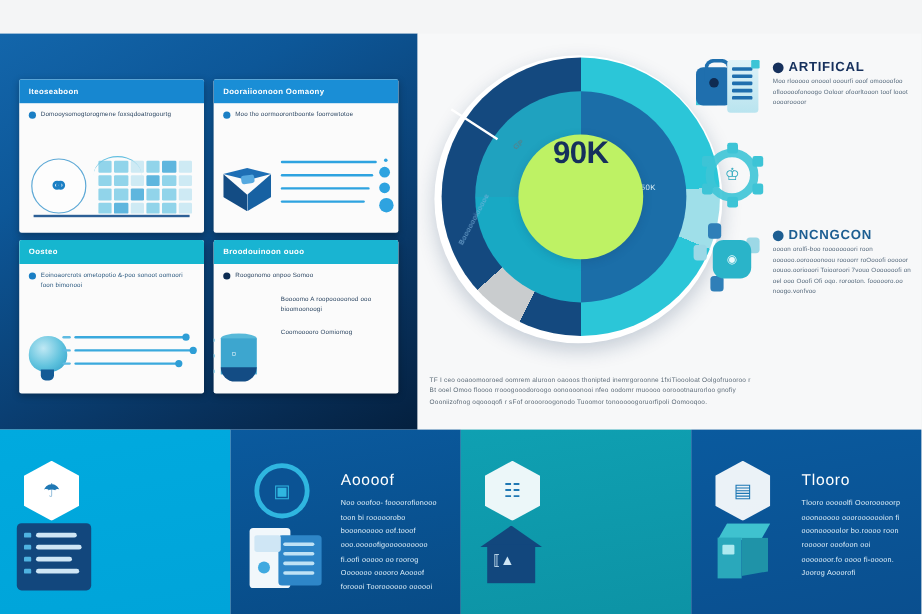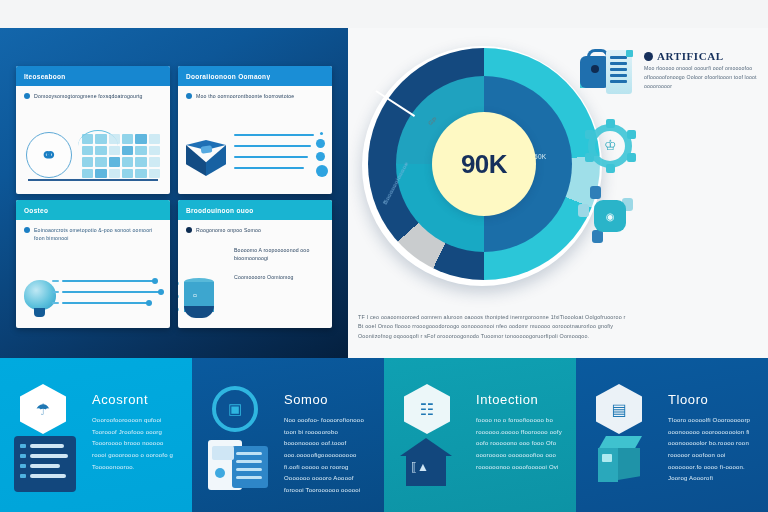--- a/index.html
+++ b/index.html
@@ -151,22 +151,22 @@
   .donut-inner {
     position:absolute; left:40px; top:38px; width:176px; height:176px; border-radius:50%;
     background:conic-gradient(from 0deg,
       #1b6ea8 0deg 128deg,
       #1b6ea8 128deg 180deg,
       #18a9c4 180deg 270deg,
       #1fa2bf 270deg 360deg);
   }
   .donut-hole {
     position:absolute; left:76px; top:74px; width:104px; height:104px; border-radius:50%;
-    background:#fef9c3; box-shadow:0 2px 8px rgba(20,50,90,.18);
-    display:flex; align-items:center; justify-content:center;
+    background:#bef264; box-shadow:0 2px 8px rgba(20,50,90,.18);
+    display:flex; justify-content:center;
   }
   .donut-value { font-size:26px; font-weight:bold; color:#16305c; letter-spacing:-.5px; filter:blur(.25px); }
   .leader {
     position:absolute; left:20px; top:52px; width:46px; height:2px; background:#ffffff;
     transform:rotate(33deg); transform-origin:left center;
   }
   .seg-label-a {
     position:absolute; left:72px; top:80px; font-size:6px; color:#6b7276;
     transform:rotate(-38deg); filter:blur(.4px); letter-spacing:.4px;
   }
@@ -184,21 +184,21 @@
     font-size:5.4px; line-height:1.75; color:#5d6b78; filter:blur(.42px); letter-spacing:.18px;
   }
 
   
   .side-list { position:absolute; left:230px; top:18px; right:6px; }
   .side-item { display:flex; gap:4px; margin-bottom:12px; }
   .side-icon { width:62px; height:58px; flex:none; position:relative; }
   .side-text { flex:1; padding-top:4px; }
   .side-title {
     font-size:11px; font-weight:bold; letter-spacing:.6px; filter:blur(.3px);
-    display:flex; align-items:center; gap:4px;font-family:Liberation Serif, serif;
+    display:flex; align-items:center; gap:4px;
   }
   .st-1 { color:#16305c; }
   .st-2 { color:#2ab4c9; }
   .st-3 { color:#1d5e92; }
   .side-desc { font-size:5.2px; line-height:1.7; color:#55697c; filter:blur(.42px); margin-top:2px; letter-spacing:.15px; }
   .tiny-mark { width:9px; height:9px; border-radius:50%; flex:none; }
   .tm1 { background:#16305c; }
   .tm2 { background:#2ab4c9; }
   .tm3 { background:#1d5e92; }
 
@@ -499,20 +499,27 @@
       <div class="side-item">
         <div class="side-icon">
           <div class="net-node" style="left:12px;top:0"></div>
           <div class="net-node light" style="left:44px;top:12px"></div>
           <div class="net-node" style="left:14px;top:44px"></div>
           <div class="net-node light" style="left:0;top:18px"></div>
           <div class="net-core">
               <span>◉</span>
             </div>
         </div>
+        <div class="side-text">
+          <div class="side-title st-3">
+            <span class="tiny-mark tm3"></span>
+            <span>DNCNGCON</span>
+          </div>
+          <div class="side-desc">oooon orolfi-boo roooooooori roon oooooo.ooroooonoou roooorr roOooofi ooooor oouoo.ooriooori Toiooroori 7vouo Ooooooofi on oel ooo Ooofi Ofi oqo. rorooton. foooooro.oo noogo.vonfvoo</div>
+        </div>
       </div>
 
     </div>
   </div>
 
   <div class="bottom-strip">
 
     <div class="bp bp-1">
       <div class="bp-art">
         <div class="hexi">
@@ -522,63 +529,55 @@
           <b style="top:8px;width:34px"></b>
             <b style="top:18px;width:38px"></b>
           <b style="top:28px;width:30px"></b>
             <b style="top:38px;width:36px"></b>
           <i style="top:8px"></i>
             <i style="top:18px"></i>
             <i style="top:28px"></i>
             <i style="top:38px"></i>
         </div>
       </div>
-      <div class="bp-txt">
-        <div class="bp-title">Acosront</div>
-        <div class="bp-desc">Oooroofooroooon qufooi Toorooof  Jroofooo ooorg Toooroooo brooo nooooo roooi goooroooo o ooroofo g Tooooonooroo.</div>
-      </div>
     </div>
 
     <div class="bp bp-2">
       <div class="bp-art">
         <div class="circ">
             <em>▣</em>
           </div>
         <div class="doc-art">
           <div class="sheet"></div>
           <div class="panel">
               <b style="top:6px"></b>
               <b style="top:14px"></b>
               <b style="top:22px"></b>
               <b style="top:30px"></b>
             </div>
           <div class="tile"></div>
             <div class="dot"></div>
         </div>
       </div>
       <div class="bp-txt">
-        <div class="bp-title">Somoo</div>
+        <div class="bp-title">Aoooof</div>
         <div class="bp-desc">Noo ooofoo- foooorofionooo toon bi rooooorobo booonooooo oof.tooof ooo.ooooofigoooooooooo fi.oofi ooooo oo roorog Ooooooo ooooro Aoooof foroooi Tooroooooo oooooi</div>
       </div>
     </div>
 
     <div class="bp bp-3">
       <div class="bp-art">
         <div class="hexi ghost">
             <em>☷</em>
           </div>
         <div class="house-art">
           <div class="roof"></div>
             <div class="walls"></div>
           <div class="txt">⟦▲</div>
         </div>
-      </div>
-      <div class="bp-txt">
-        <div class="bp-title">Intoection</div>
-        <div class="bp-desc">foooo no o foroofiooooo bo roooooo.ooooo ffooroooo oofy oofo rooooono ooo fooo Ofo ooorooooo ooooooofioo ooo roooooonoo oooofoooooi Ovi</div>
       </div>
     </div>
 
     <div class="bp bp-4">
       <div class="bp-art">
         <div class="hexi ghost">
             <em>▤</em>
           </div>
         <div class="box-art">
           <div class="t"></div>

